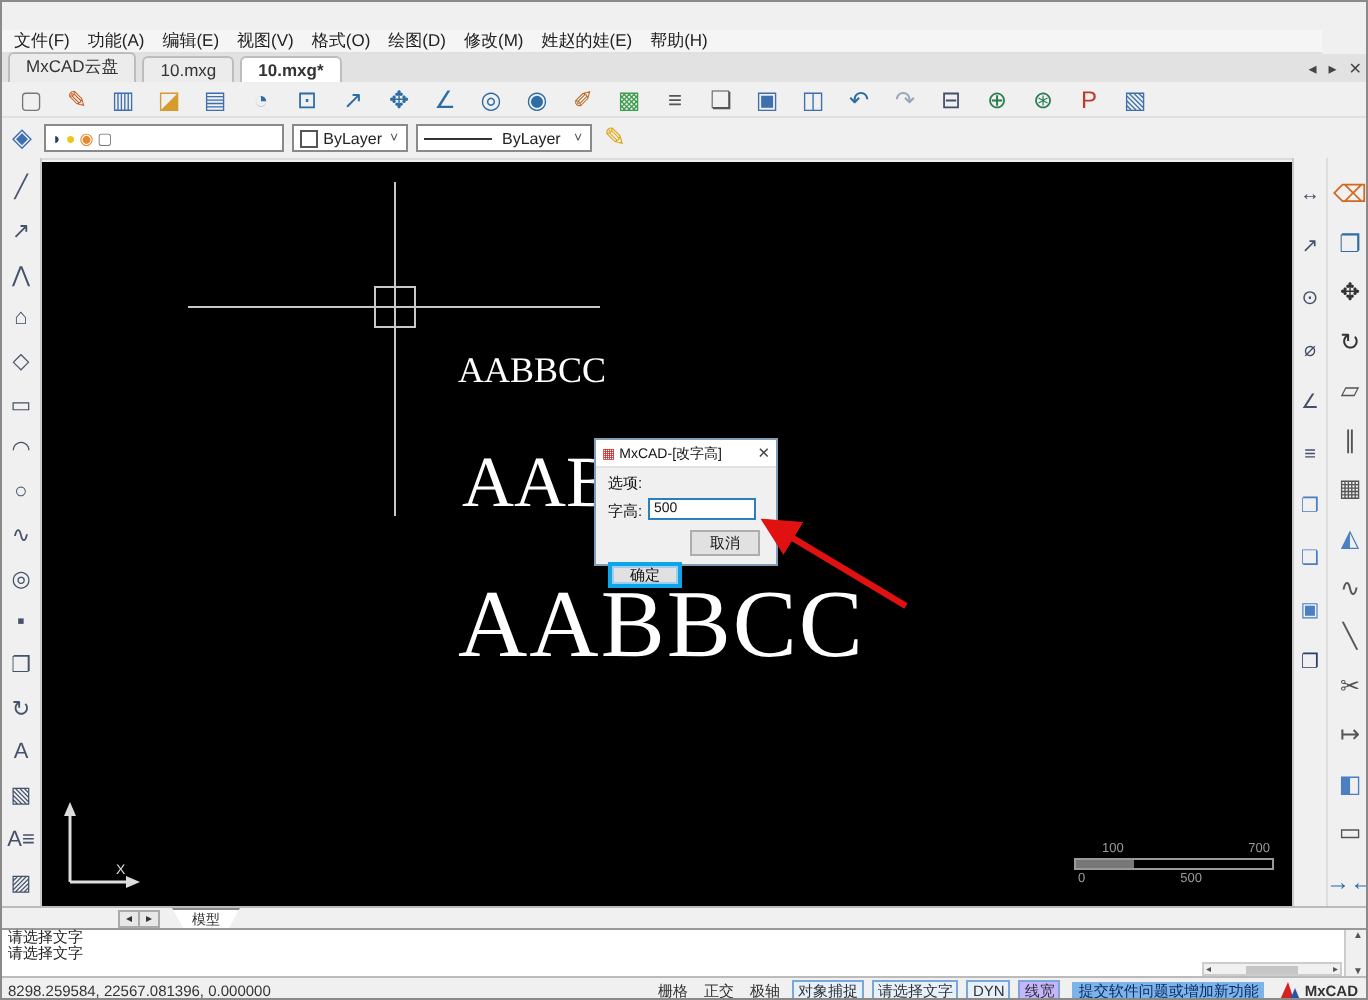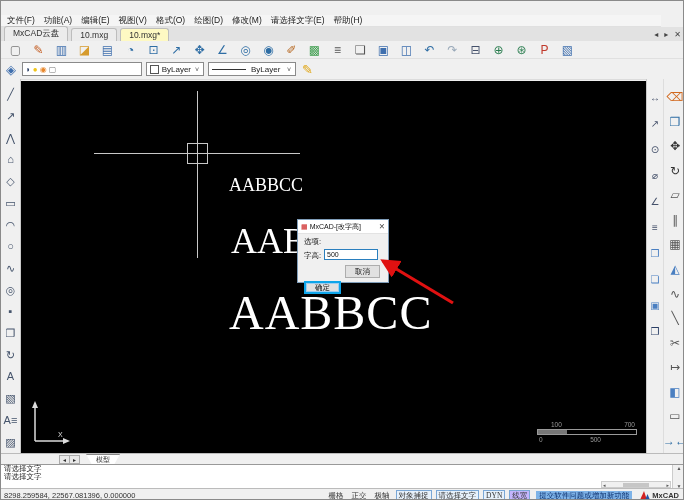--- a/index.html
+++ b/index.html
@@ -8,21 +8,21 @@
   
   .titlebar{position:absolute;left:0;top:0;width:684px;height:14px;background:#e9e9e9;border-bottom:1px solid #d5d5d5;display:flex;align-items:center;}
   .appicon{width:8px;height:8px;margin:0 4px 0 5px;background:#19a08c;border-radius:2px;}
   .title-text{font-size:8.5px;color:#555;white-space:nowrap;}
   
   .menubar{position:absolute;left:0;top:14px;width:660px;height:12px;background:#f5f5f5;display:flex;align-items:center;padding-left:6px;box-sizing:border-box;border-bottom:1px solid #e0e0e0;}
   .mi{font-size:8.5px;color:#222;margin-right:9px;cursor:default;white-space:nowrap;}
   
   .tabbar{position:absolute;left:0;top:26px;width:684px;height:14px;background:#e2e2e2;border-bottom:1px solid #cfcfcf;display:flex;align-items:flex-end;}
   .tab{font-size:8.5px;color:#333;padding:1px 8px 1px 8px;border:1px solid #bdbdbd;border-bottom:none;background:#ececec;margin-left:3px;border-radius:3px 3px 0 0;white-space:nowrap;}
-  .tab.active{background:#fef9c3;font-weight:normal;}
+  .tab.active{background:#ffffff;font-weight:bold;}
   .tabctrl{position:absolute;right:4px;top:3px;display:flex;gap:6px;font-size:8px;color:#444;}
   .tabctrl span{cursor:default;}
   
   .toolbar1{position:absolute;left:0;top:40px;width:684px;height:18px;background:#f0f0f0;border-bottom:1px solid #e0e0e0;display:flex;align-items:center;padding-left:3px;box-sizing:border-box;}
   .ticon{width:21px;height:16px;display:flex;align-items:center;justify-content:center;border:1px solid transparent;}
   .ticon .g{font-size:12px;line-height:1;}
   .toolbar2{position:absolute;left:0;top:58px;width:684px;height:20px;background:#f0f0f0;border-bottom:1px solid #dcdcdc;display:flex;align-items:center;}
   .layersicon{font-size:13px;color:#3f6fae;margin:0 6px 0 5px;}
   .combo{height:14px;background:#fff;border:1px solid #8a8a8a;display:flex;align-items:center;font-size:8px;color:#222;position:relative;padding:0 12px 0 3px;box-sizing:border-box;}
   .combo .arrow{position:absolute;right:1px;top:1px;width:10px;height:10px;font-size:7px;color:#555;text-align:center;line-height:11px;}
@@ -72,41 +72,41 @@
   .cmdlines{position:absolute;left:3px;top:0;right:14px;}
   .cmdline{font-size:7.5px;color:#222;line-height:8px;white-space:nowrap;}
   .vscroll{position:absolute;right:0;top:0;width:12px;height:24px;background:#f0f0f0;border-left:1px solid #ccc;font-size:5px;color:#555;display:flex;flex-direction:column;justify-content:space-between;align-items:center;}
   .hscroll{position:absolute;right:14px;bottom:0;width:70px;height:7px;background:#f0f0f0;border:1px solid #ccc;display:flex;align-items:center;justify-content:space-between;font-size:5px;color:#555;padding:0 1px;box-sizing:border-box;}
   .hthumb{width:26px;height:4px;background:#c6c6c6;}
   
   .statusbar{position:absolute;left:0;top:487px;width:684px;height:13px;background:#f0f0f0;border-top:1px solid #bbb;display:flex;align-items:center;font-size:7.5px;color:#333;}
   .coords{margin-left:3px;white-space:nowrap;}
   .toggles{display:flex;align-items:center;margin-left:auto;gap:4px;}
   .tg{padding:0 2px;white-space:nowrap;}
-  .tg.boxed{border:1px solid #7aa7d6;background:#e7f1fb;font-family:Liberation Serif, serif;}
+  .tg.boxed{border:1px solid #7aa7d6;background:#e7f1fb;}
   .tg.active{background:#c4b5fd;}
   .feedback{margin-left:6px;background:#7eb3e8;color:#0a2d6b;padding:0 3px;white-space:nowrap;}
   .brand{display:flex;align-items:center;margin:0 6px 0 8px;font-weight:bold;color:#333;white-space:nowrap;}
   .brand svg{margin-right:2px;}
 </style>
 </head>
 <body>
 
 <div id="app">
 
 
   <div class="menubar">
     <span class="mi">文件(F)</span>
       <span class="mi">功能(A)</span>
       <span class="mi">编辑(E)</span>
       <span class="mi">视图(V)</span>
       <span class="mi">格式(O)</span>
       <span class="mi">绘图(D)</span>
       <span class="mi">修改(M)</span>
-      <span class="mi">请选择文字(E)</span>
+      <span class="mi">姓赵的娃(E)</span>
       <span class="mi">帮助(H)</span>
   </div>
 
   <div class="tabbar">
     <div class="tab">MxCAD云盘</div>
     <div class="tab">10.mxg</div>
     <div class="tab active">10.mxg*</div>
     <div class="tabctrl">
       <span>◂</span>
       <span>▸</span>

